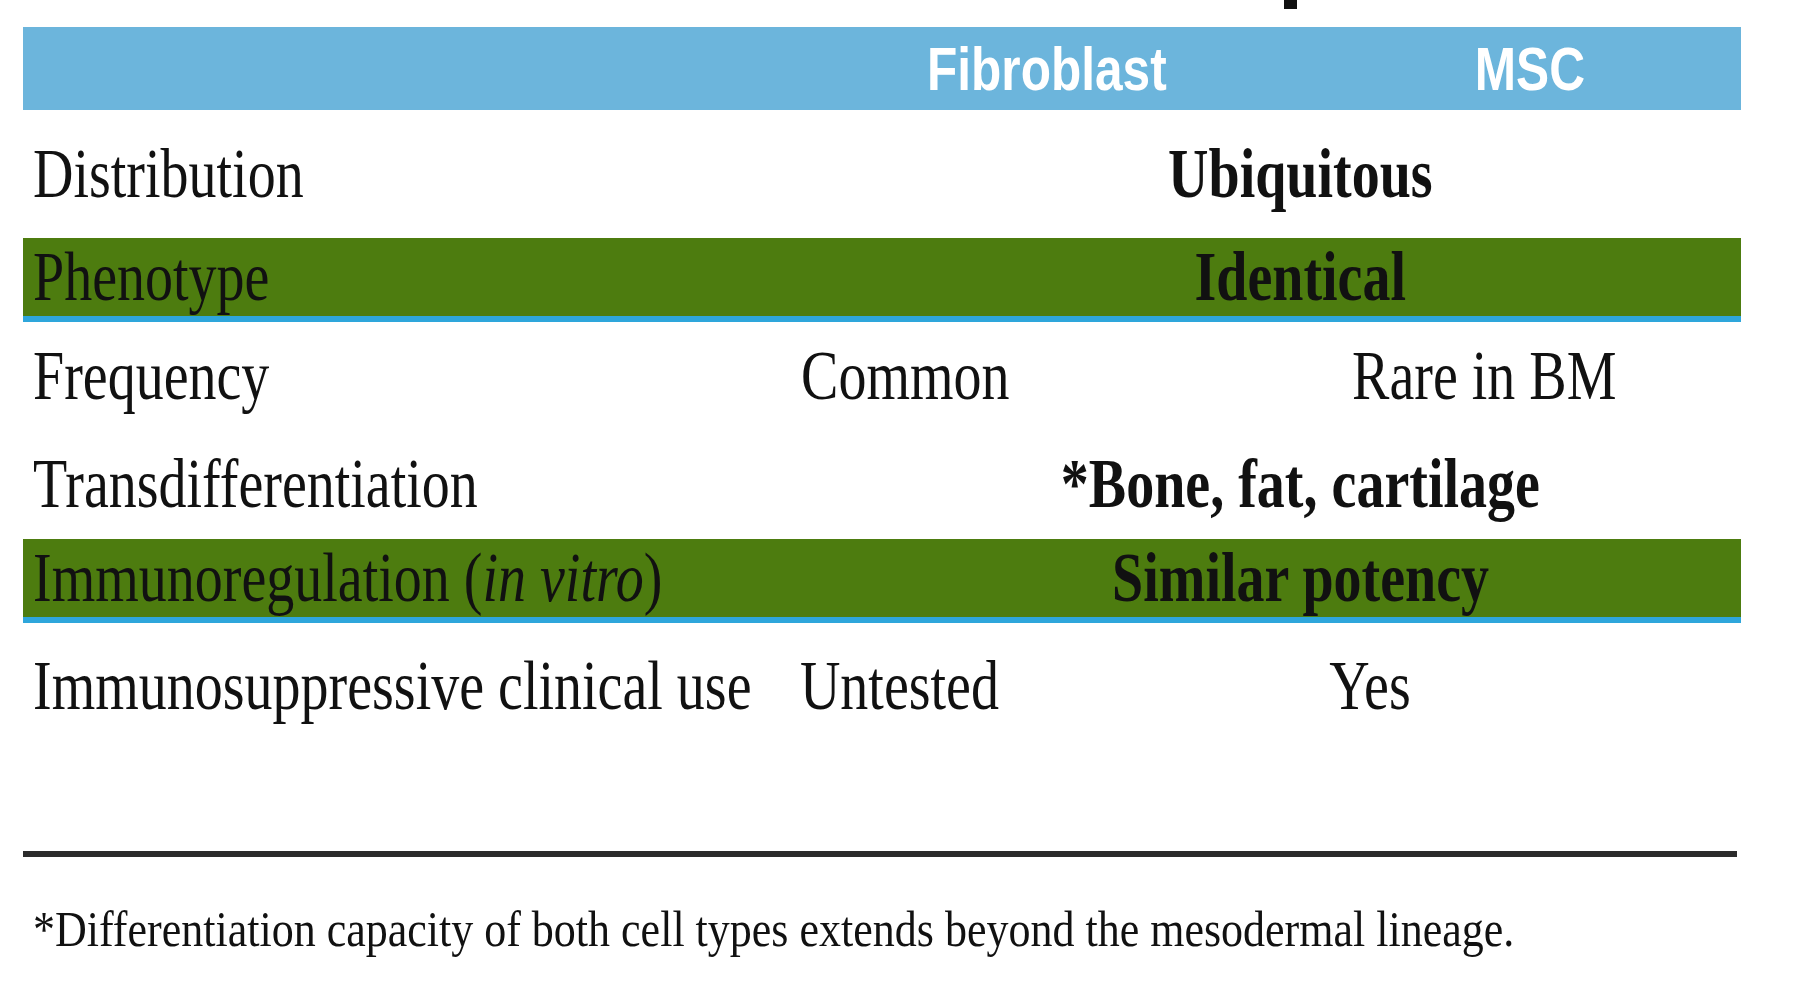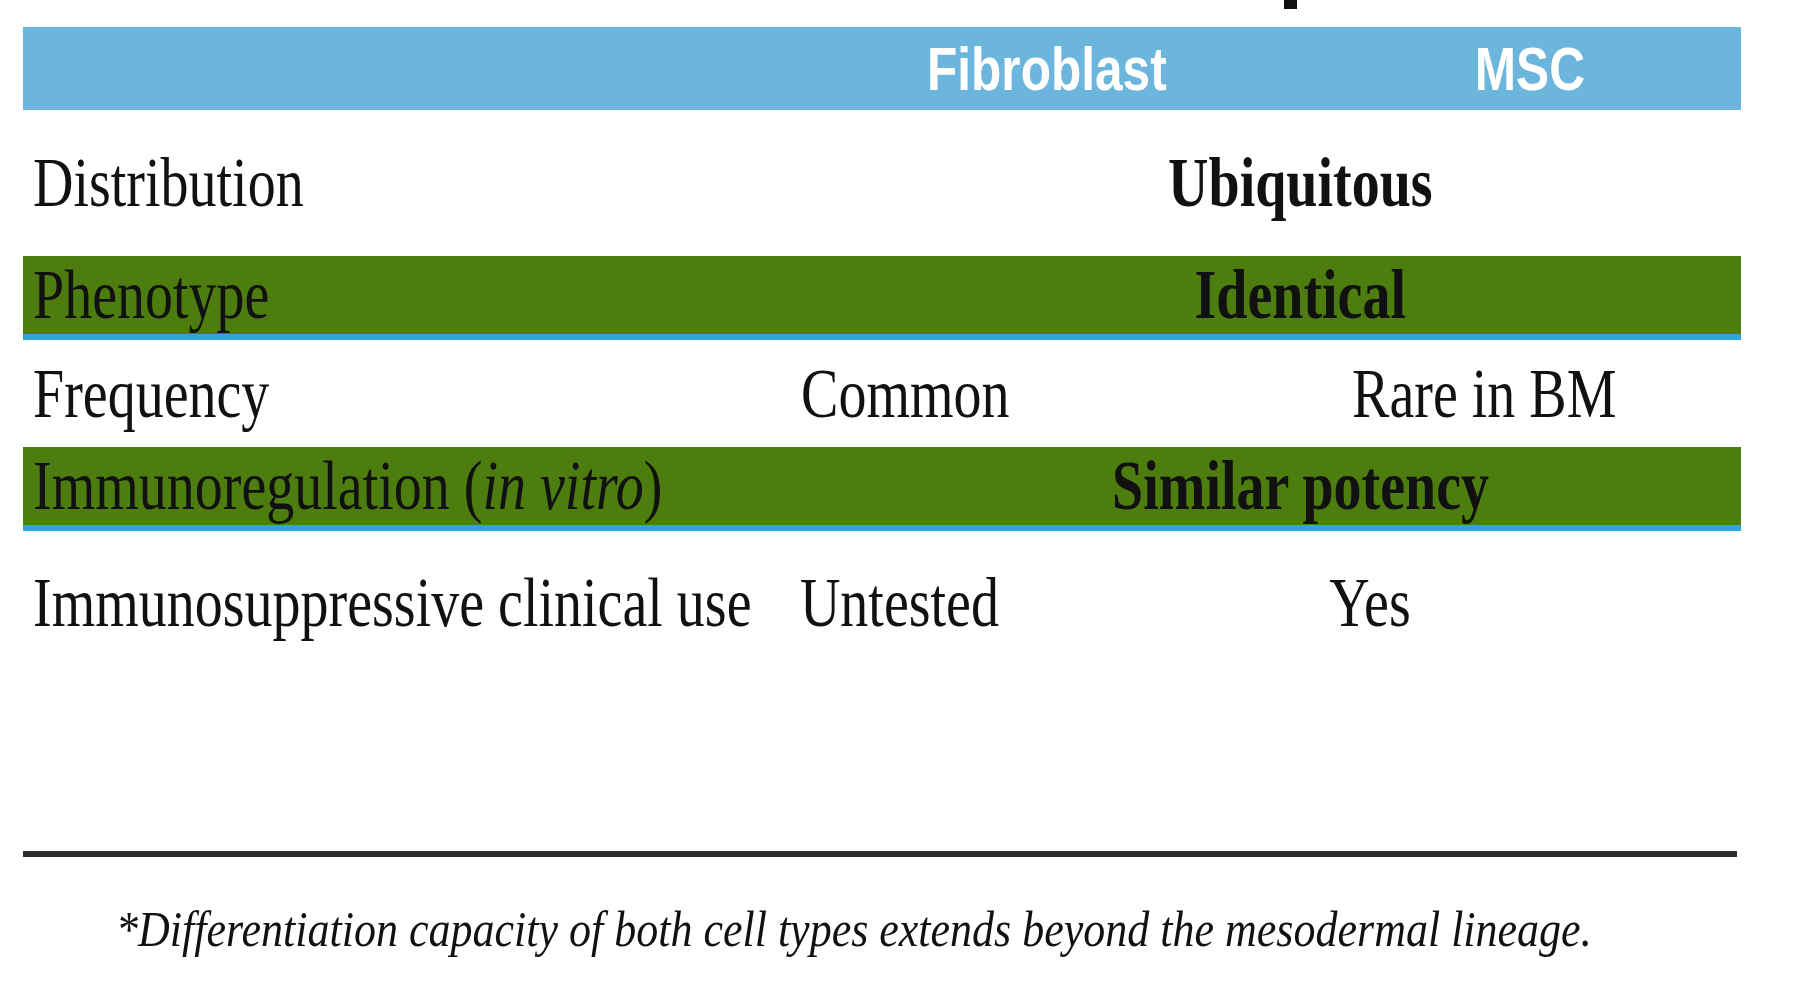--- a/index.html
+++ b/index.html
@@ -53,21 +53,21 @@
     font-size: 62px;
     color: #ffffff;
     text-align: center;
     vertical-align: middle;
     padding: 0;
   }
   tbody td {
     vertical-align: middle;
     padding: 0;
   }
-  tr.r-tall  { height: 146px; }
+  tr.r-tall  { height: 128px; }
   tr.r-mid   { height: 110px; }
   tr.r-band  { height: 81px; }
   tr.r-band2 { height: 85px; }
   tr.band {
     background: #4d7c0f;
     border-bottom: 6px solid #2EA6DB;
   }
   td.lbl {
     text-align: left;
     padding-left: 10px;
@@ -101,24 +101,22 @@
     width: 1714px;
     height: 6px;
     background: #2B2B2B;
   }
   .footnote {
     position: absolute;
     left: 33px;
     top: 897px;
     width: 1760px;
     font-size: 50px;
-    font-style: italic;
     line-height: 1.3;
     color: #111111;
-    text-align: right;
   }
   .fn {
     display: inline-block;
     white-space: nowrap;
     transform: scaleX(0.88);
     transform-origin: left center;
   }
 </style>
 </head>
 <body>
@@ -148,20 +146,24 @@
         </tr>
         <tr class="r-band band">
           <td class="lbl"><span class="t left">Phenotype</span></td>
           <td class="merged" colspan="2"><span class="t">Identical</span></td>
         </tr>
         <tr class="r-mid">
           <td class="lbl"><span class="t left">Frequency</span></td>
           <td class="val"><span class="t">Common</span></td>
           <td class="val"><span class="t">Rare in BM</span></td>
         </tr>
+        <tr class="r-mid">
+          <td class="lbl"><span class="t left">Transdifferentiation</span></td>
+          <td class="merged" colspan="2"><span class="t">*Bone, fat, cartilage</span></td>
+        </tr>
         <tr class="r-band band">
           <td class="lbl">
             <span class="t left"><span>Immunoregulation (</span><i>in vitro</i><span>)</span></span>
           </td>
           <td class="merged" colspan="2"><span class="t">Similar potency</span></td>
         </tr>
         <tr class="r-tall">
           <td class="lbl"><span class="t left">Immunosuppressive clinical use</span></td>
           <td class="val"><span class="t">Untested</span></td>
           <td class="val"><span class="t">Yes</span></td>

